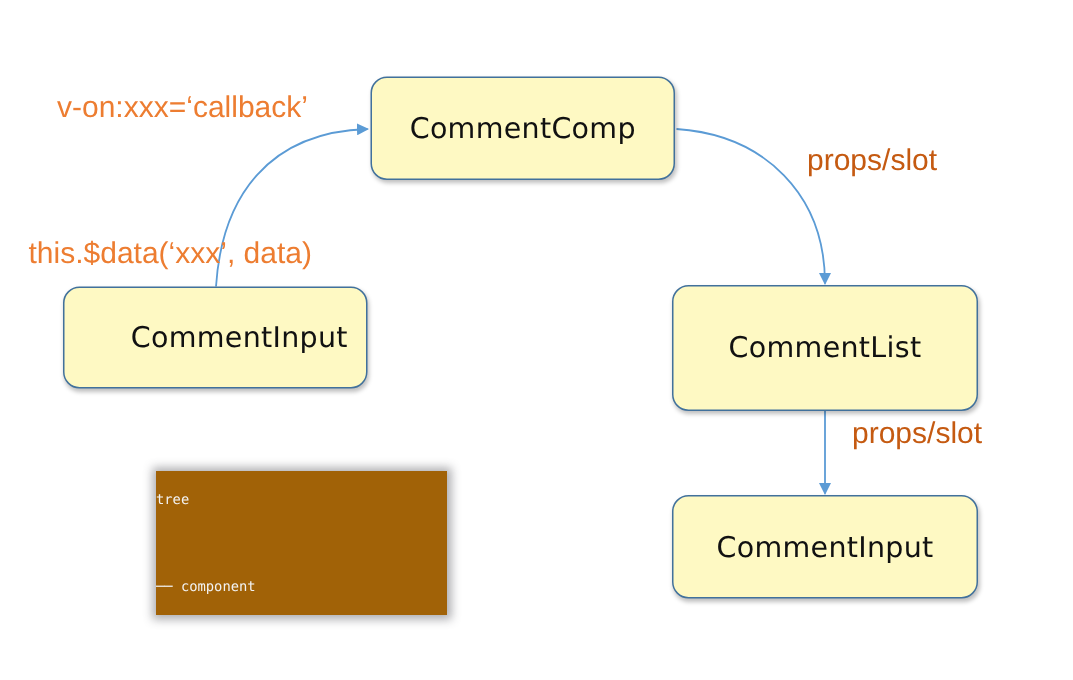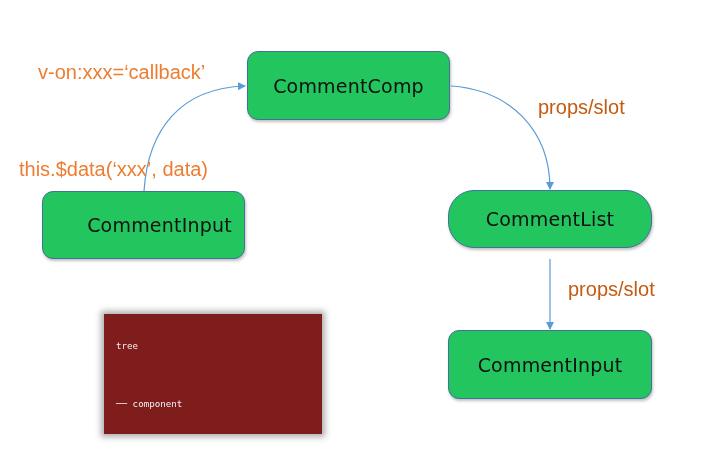--- a/index.html
+++ b/index.html
@@ -1,54 +1,54 @@
 <!DOCTYPE html>
 <html><head>
   <meta charset="utf-8">
   <style>
     html, body { margin: 0; padding: 0; background: #ffffff; }
     body { width: 715px; height: 453px; position: relative; overflow: hidden; font-family: "DejaVu Sans", sans-serif; }
     #diagram { position: absolute; left: 0; top: 0; width: 715px; height: 453px; }
     .node {
       position: absolute;
       box-sizing: border-box;
-      background: #22c55e;
+      background: #fef9c3;
       border: 1.5px solid #41719c;
       border-radius: 11px;
       display: flex; align-items: center; justify-content: center;
       font-family: "DejaVu Sans", sans-serif;
       font-size: 19px;
       color: #111;
       box-shadow: 1px 2px 3px rgba(0,0,0,0.25);
       letter-spacing: 0.2px;
     }
     #node-comp  { left: 247px; top: 51px;  width: 203px; height: 69px; }
     #node-input { left: 42px;  top: 191px; width: 203px; height: 68px; padding-left: 32px; }
-    #node-list  { left: 448px; top: 190px; width: 204px; height: 58px; border-radius: 26px; }
+    #node-list  { left: 448px; top: 190px; width: 204px; height: 84px; }
     #node-item  { left: 448px; top: 330px; width: 204px; height: 69px; }
     .label {
       position: absolute;
       font-family: "Liberation Sans", sans-serif;
       font-size: 20px;
       white-space: nowrap;
     }
     #label-von   { left: 38px;  top: 61px; }
     #label-emit  { left: 19px;  top: 158px; }
     #label-props1{ left: 538px; top: 96px; }
     #label-props2{ left: 568px; top: 278px; }
     #tree {
       position: absolute; left: 104px; top: 314px; width: 194px; height: 96px;
-      background: #7f1d1d;
+      background: #a16207;
       box-shadow: 0 0 6px 3px rgba(75,76,82,0.45);
       font-family: "DejaVu Sans Mono", monospace;
       font-size: 9.2px; line-height: 9.8px;
       color: #f2f2f2;
       white-space: pre;
       overflow: hidden;
-      padding: 12px;
+      padding: 0;
     }
     #tree .tree-line { display: block; height: 9.8px; }
     #tree-head { margin-top: -5px; }
   </style>
 </head>
 <body>
 
 <svg id="diagram" width="715" height="453" viewBox="0 0 715 453">
   <defs>
     <marker id="arrowhead" markerWidth="8" markerHeight="8" refX="7" refY="4" orient="auto" markerUnits="userSpaceOnUse">

